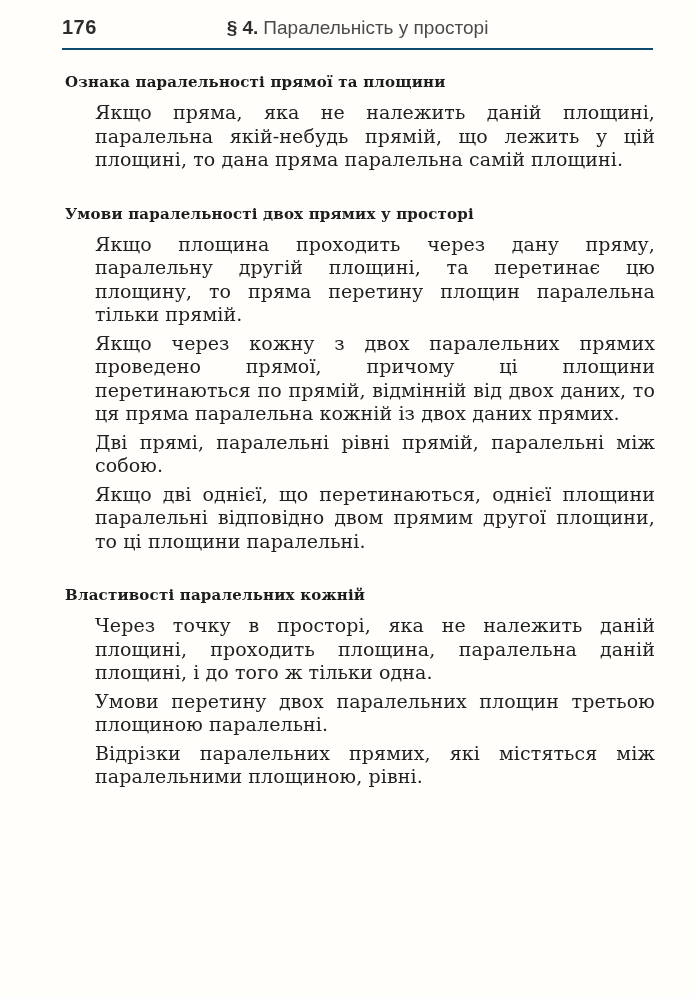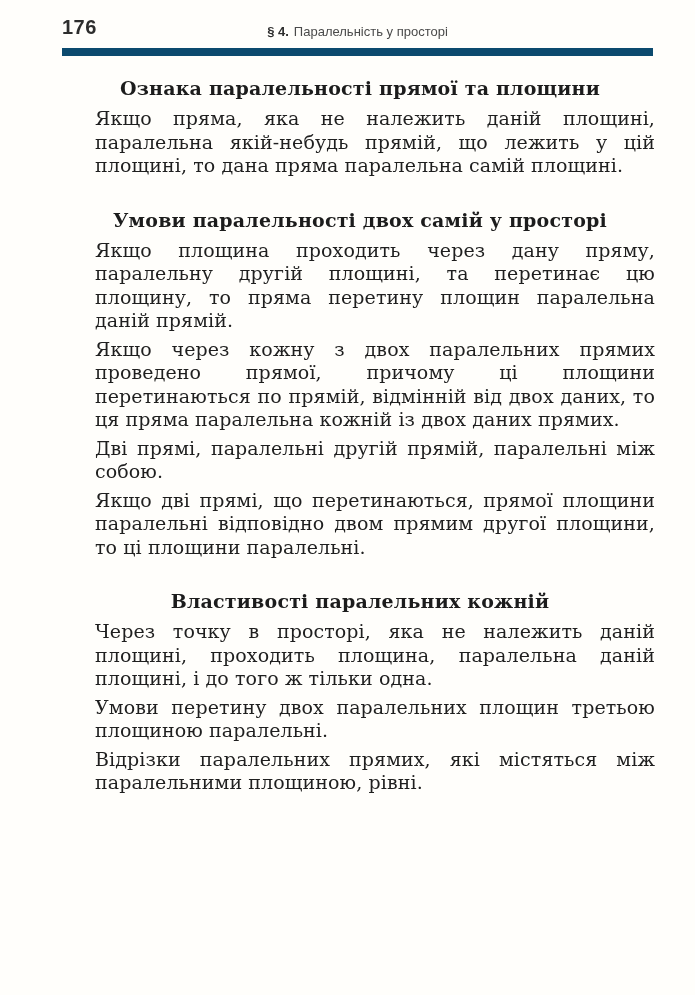--- a/index.html
+++ b/index.html
@@ -14,56 +14,55 @@
     background: #fffefb;
     box-sizing: border-box;
     overflow: hidden;
     font-family: "DejaVu Serif", "Liberation Serif", serif;
   }
   
   .header {
     position: relative;
     margin: 16px 42px 0 62px;
     padding-bottom: 9px;
-    border-bottom: 8px solid #0c4a6e;
+    border-bottom: 2px solid #0c4a6e;
     font-family: "Liberation Sans", sans-serif;
   }
   .page-number {
     font-size: 20px;
     font-weight: bold;
     color: #2d2d2d;
     letter-spacing: 0.5px;
   }
   .running-title {
     position: absolute;
     left: 0;
     right: 0;
     bottom: 9px;
     text-align: center;
-    font-size: 13px;
+    font-size: 19px;
     color: #4a4a4a;
     white-space: nowrap;
   }
   .running-title .para-label {
     font-weight: bold;
     color: #2d2d2d;
     margin-right: 5px;
   }
   
   .content {
     margin: 0 40px 0 65px;
   }
   .section-heading {
-    font-size: 19px;
+    font-size: 15px;
     font-weight: bold;
     color: #1c1c1c;
     margin: 31px 0 7px 0;
     line-height: 23px;
     letter-spacing: 0.2px;
-    text-align: center;
   }
   .content section:first-child .section-heading {
     margin-top: 21px;
   }
   .paragraph {
     font-size: 19px;
     line-height: 23.5px;
     color: #1f1f1f;
     text-align: justify;
     margin: 0 0 5px 30px;
@@ -85,28 +84,28 @@
   </div>
 
   <div class="content">
 
     <section>
       <h2 class="section-heading">Ознака паралельності прямої та площини</h2>
       <p class="paragraph">Якщо пряма, яка не належить даній площині, паралельна якій-небудь прямій, що лежить у цій площині, то дана пряма паралельна самій площині.</p>
     </section>
 
     <section>
-      <h2 class="section-heading">Умови паралельності двох самій у просторі</h2>
-      <p class="paragraph">Якщо площина проходить через дану пряму, паралельну другій площині, та перетинає цю площину, то пряма перетину площин паралельна даній прямій.</p>
+      <h2 class="section-heading">Умови паралельності двох прямих у просторі</h2>
+      <p class="paragraph">Якщо площина проходить через дану пряму, паралельну другій площині, та перетинає цю площину, то пряма перетину площин паралельна тільки прямій.</p>
       <p class="paragraph">Якщо через кожну з двох паралельних прямих проведено прямої, причому ці площини перетинаються по прямій, відмінній від двох даних, то ця пряма паралельна кожній із двох даних прямих.</p>
-      <p class="paragraph">Дві прямі, паралельні другій прямій, паралельні між собою.</p>
+      <p class="paragraph">Дві прямі, паралельні рівні прямій, паралельні між собою.</p>
     </section>
 
     <section>
-      <p class="paragraph">Якщо дві прямі, що перетинаються, прямої площини паралельні відповідно двом прямим другої площини, то ці площини паралельні.</p>
+      <p class="paragraph">Якщо дві однієї, що перетинаються, однієї площини паралельні відповідно двом прямим другої площини, то ці площини паралельні.</p>
     </section>
 
     <section>
       <h2 class="section-heading">Властивості паралельних кожній</h2>
       <p class="paragraph">Через точку в просторі, яка не належить даній площині, проходить площина, паралельна даній площині, і до того ж тільки одна.</p>
       <p class="paragraph">Умови перетину двох паралельних площин третьою площиною паралельні.</p>
       <p class="paragraph">Відрізки паралельних прямих, які містяться між паралельними площиною, рівні.</p>
     </section>
 
   </div>

